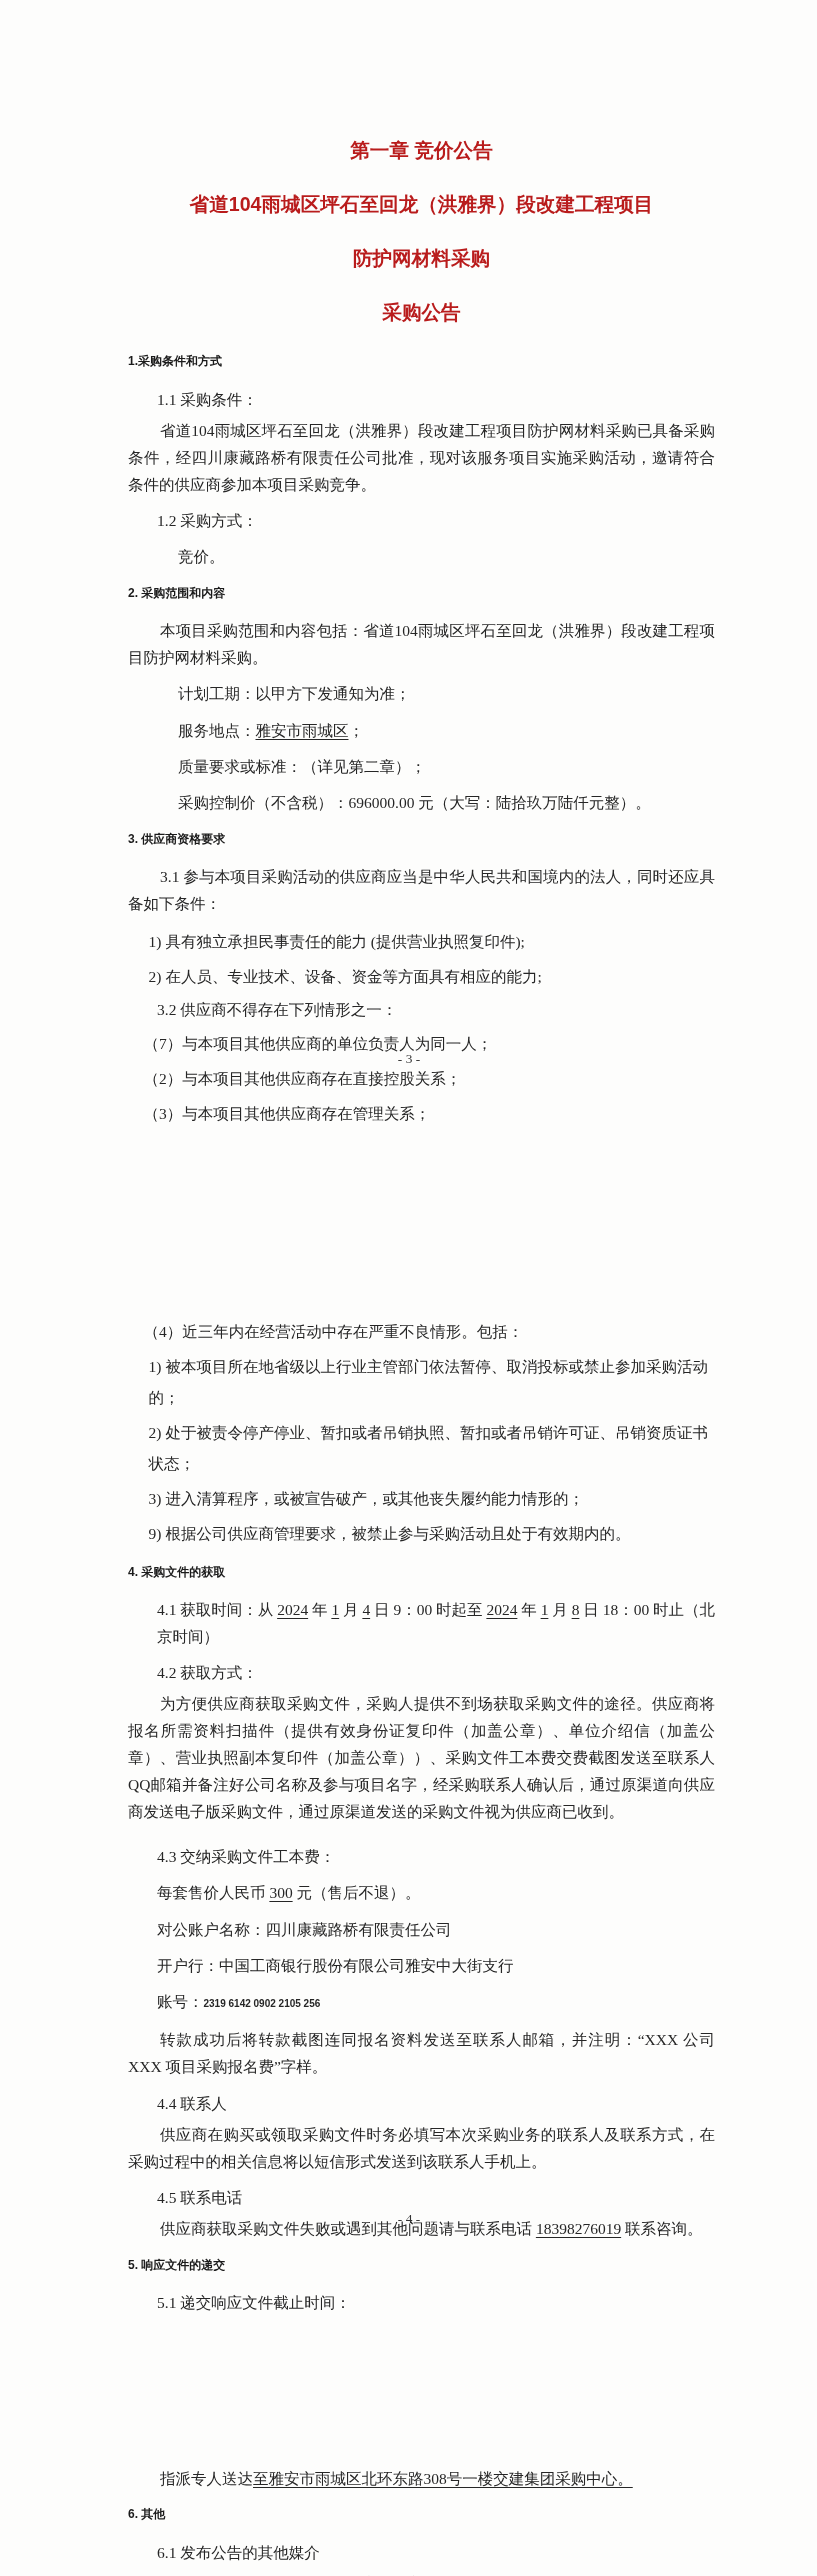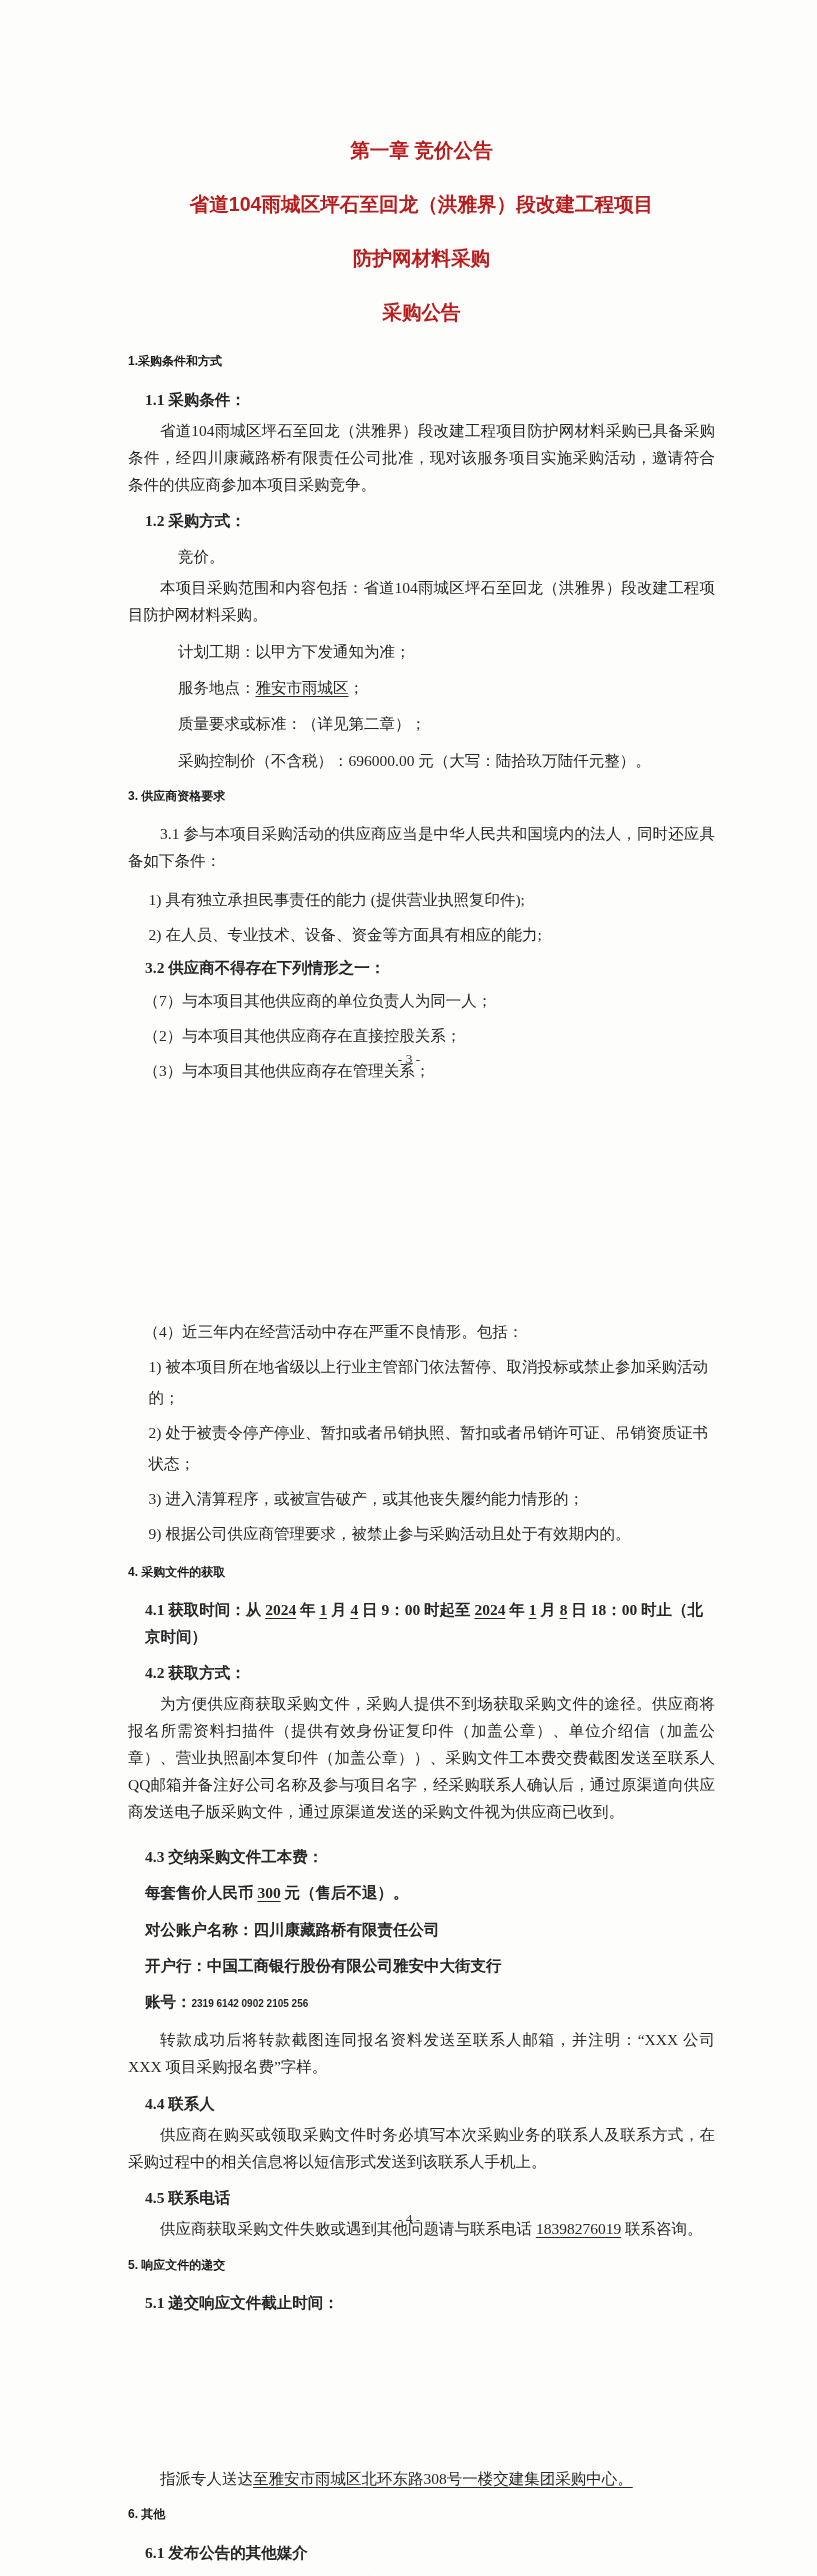--- a/index.html
+++ b/index.html
@@ -8,21 +8,21 @@
   .page{position:relative;box-sizing:border-box;overflow:hidden;}
   .page .content{box-sizing:border-box;padding-left:128px;padding-right:103px;}
   #p1{height:1164px;} #p1 .content{padding-top:123px;}
   #p2{height:1149px;} #p2 .content{padding-top:152px;}
   #p3{height:1155px;} #p3 .content{padding-top:152px;}
   .blk{font-size:15.5px;line-height:27px;margin:0 0 4.1px 0;color:#262626;}
   .t-title{font-family:"Liberation Sans","DejaVu Sans",sans-serif;font-weight:bold;
            font-size:19.6px;line-height:54px;text-align:center;margin:0;color:#b91c1c;}
   .t-h{font-family:"Liberation Sans","DejaVu Sans",sans-serif;font-weight:bold;
        font-size:12px;line-height:23px;margin:11.3px 0 12.4px 0;color:#1b1b1b;}
-  .t-s{margin-left:17px;font-weight:bold;}
+  .t-s{margin-left:29px;}
   .t-s2{margin-left:50px;}
   .t-p{text-align:justify;text-indent:32px;line-height:27px;}
   .t-i1{margin-left:15.5px;line-height:31px;}
   .t-i2{margin-left:20.6px;line-height:31px;}
   .g{margin-top:9.3px;}
   .G{margin-top:17.5px;}
   .blk u{text-underline-offset:3.1px;text-align:center;}
   .blk b{font-family:"Liberation Sans","DejaVu Sans",sans-serif;font-size:10px;}
   .pagenum{position:absolute;left:0;right:0;text-align:center;font-size:13.4px;color:#333;}
   #p1 .pagenum{top:1051px;} #p2 .pagenum{top:1047px;}
@@ -36,20 +36,21 @@
     <div class="content">
         <div class="blk t-title">第一章  竞价公告</div>
         <div class="blk t-title">省道104雨城区坪石至回龙（洪雅界）段改建工程项目</div>
         <div class="blk t-title">防护网材料采购</div>
         <div class="blk t-title">采购公告</div>
         <div class="blk t-h">1.采购条件和方式</div>
         <div class="blk t-s">1.1 采购条件：</div>
         <div class="blk t-p">省道104雨城区坪石至回龙（洪雅界）段改建工程项目防护网材料采购已具备采购条件，经四川康藏路桥有限责任公司批准，现对该服务项目实施采购活动，邀请符合条件的供应商参加本项目采购竞争。</div>
         <div class="blk t-s g">1.2 采购方式：</div>
         <div class="blk t-s2 g">竞价。</div>
+        <div class="blk t-h">2. 采购范围和内容</div>
         <div class="blk t-p">本项目采购范围和内容包括：省道104雨城区坪石至回龙（洪雅界）段改建工程项目防护网材料采购。</div>
         <div class="blk t-s2 g">计划工期：以甲方下发通知为准；</div>
         <div class="blk t-s2 g">服务地点：<u>雅安市雨城区</u>；</div>
         <div class="blk t-s2 g">质量要求或标准：（详见第二章）；</div>
         <div class="blk t-s2 g">采购控制价（不含税）：696000.00 元（大写：陆拾玖万陆仟元整）。</div>
         <div class="blk t-h">3. 供应商资格要求</div>
         <div class="blk t-p">3.1 参与本项目采购活动的供应商应当是中华人民共和国境内的法人，同时还应具备如下条件：</div>
         <div class="blk t-i2 g">1) 具有独立承担民事责任的能力 (提供营业执照复印件);</div>
         <div class="blk t-i2">2) 在人员、专业技术、设备、资金等方面具有相应的能力;</div>
         <div class="blk t-s">3.2 供应商不得存在下列情形之一：</div>

